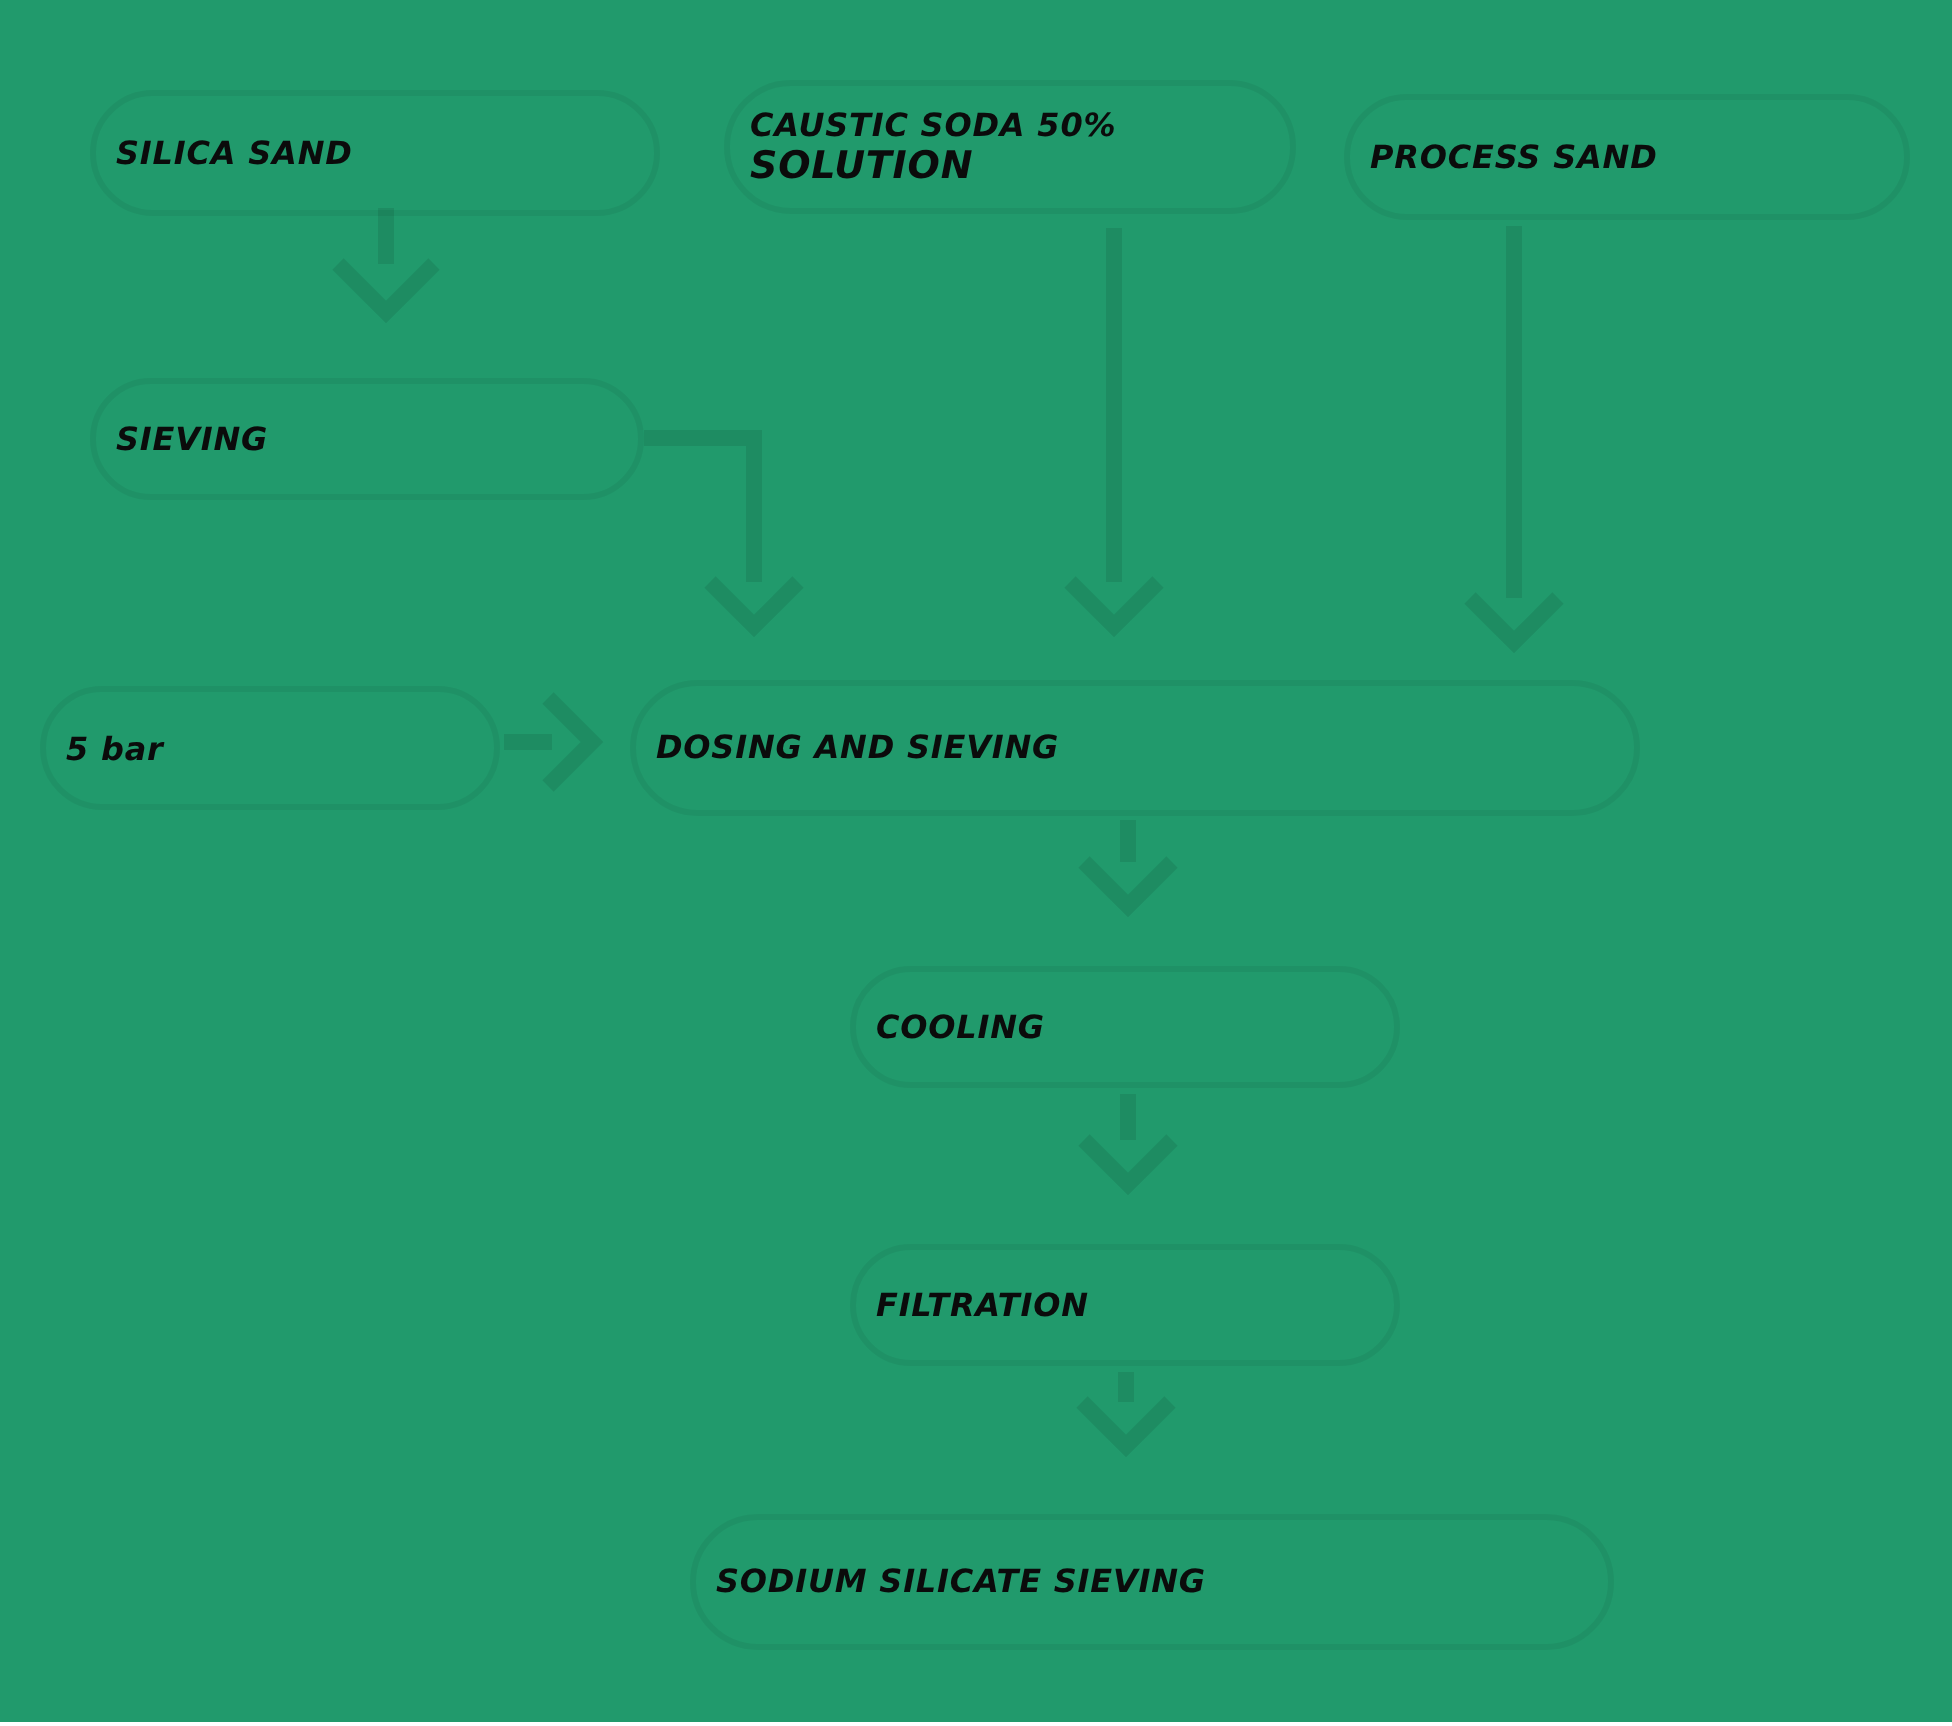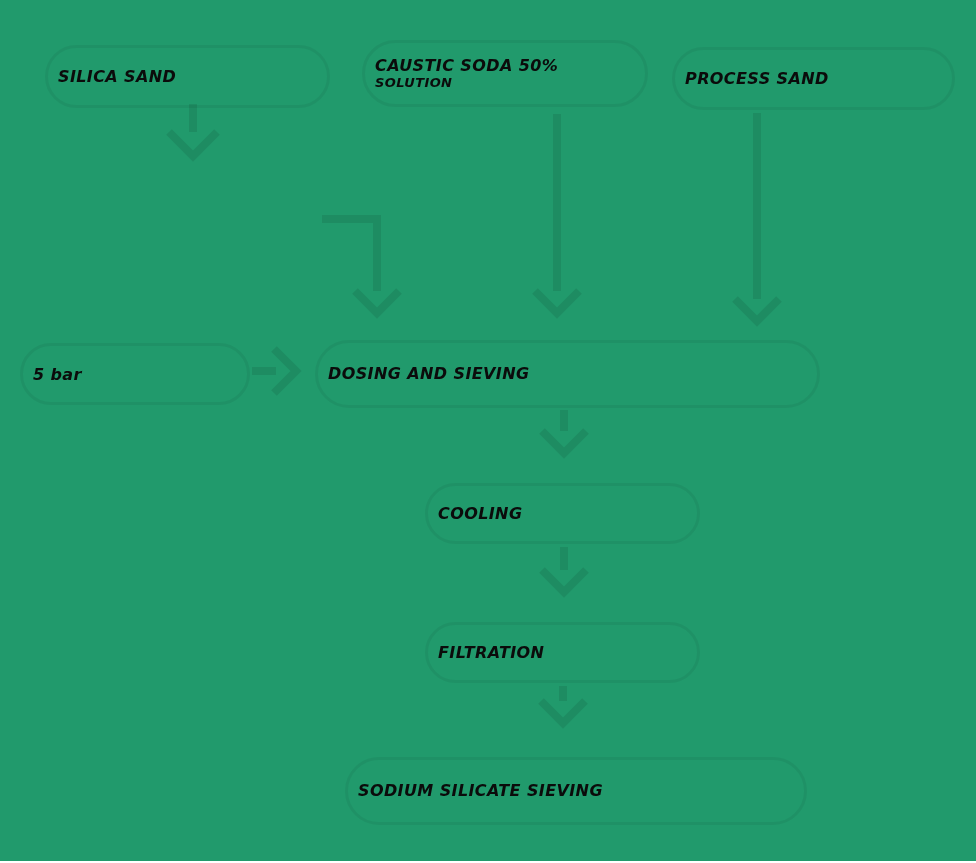--- a/index.html
+++ b/index.html
@@ -26,21 +26,21 @@
     display:flex;flex-direction:column;align-items:flex-start;justify-content:center;
     text-align:center;
     color:var(--ink);
     font-weight:bold;
     letter-spacing:0.4px;
     line-height:1.2;
     padding:4px 10px;
     font-style:italic;
   }
   .l1{font-size:16px;}
-  .l2{font-size:13px;margin-top:2px;}
+  .l2{font-size:19px;margin-top:2px;}
   sub{font-size:11px;}
   
   #n-silica     {left:45px;  top:45px;  width:285px; height:63px;}
   #n-caustic    {left:362px; top:40px;  width:286px; height:67px;}
   #n-process    {left:672px; top:47px;  width:283px; height:63px;}
   #n-sieving    {left:45px;  top:189px; width:277px; height:61px;}
   #n-steam      {left:20px;  top:343px; width:230px; height:62px; border-radius:31px;}
   #n-dosing     {left:315px; top:340px; width:505px; height:68px;}
   #n-cooling    {left:425px; top:483px; width:275px; height:61px;}
   #n-filtration {left:425px; top:622px; width:275px; height:61px;}
@@ -92,20 +92,23 @@
 
   <div class="node" id="n-caustic">
     <div class="l1">CAUSTIC SODA 50%</div>
     <div class="l2" style="margin-top:0;">SOLUTION</div>
   </div>
 
   <div class="node" id="n-process">
     <div class="l1">PROCESS SAND</div>
   </div>
 
+  <div class="node" id="n-sieving">
+    <div class="l1">SIEVING</div>
+  </div>
 
   <div class="node" id="n-steam">
     <div class="l1" style="margin-top:1px;">5 bar</div>
   </div>
 
   <div class="node" id="n-dosing">
     <div class="l1">DOSING AND SIEVING</div>
   </div>
 
   <div class="node" id="n-cooling">

